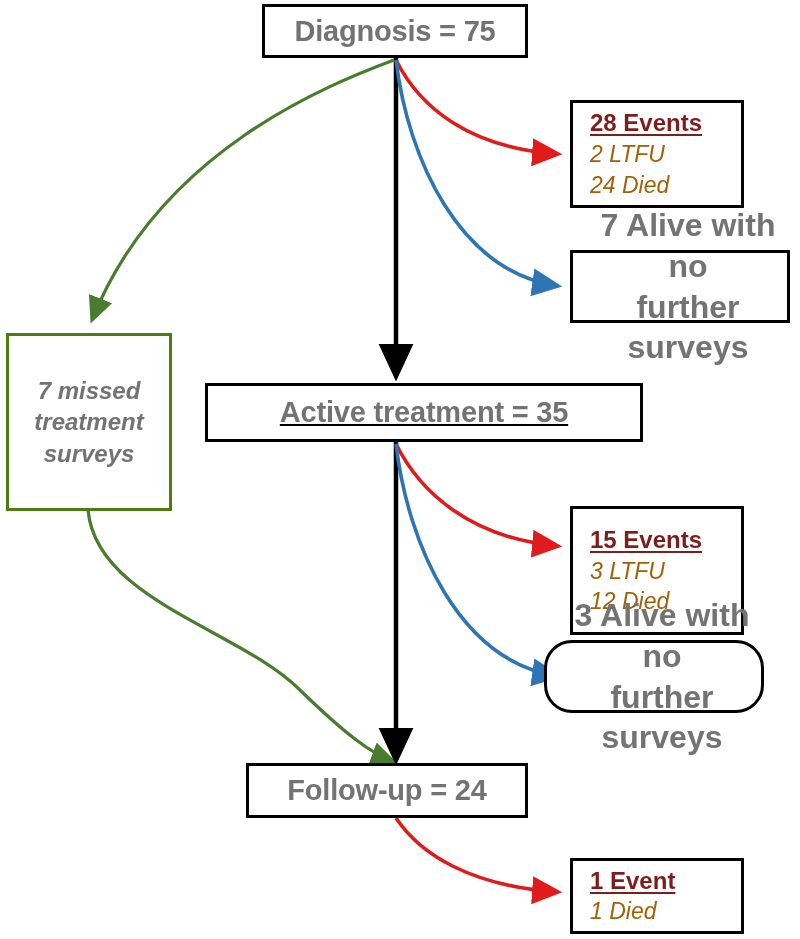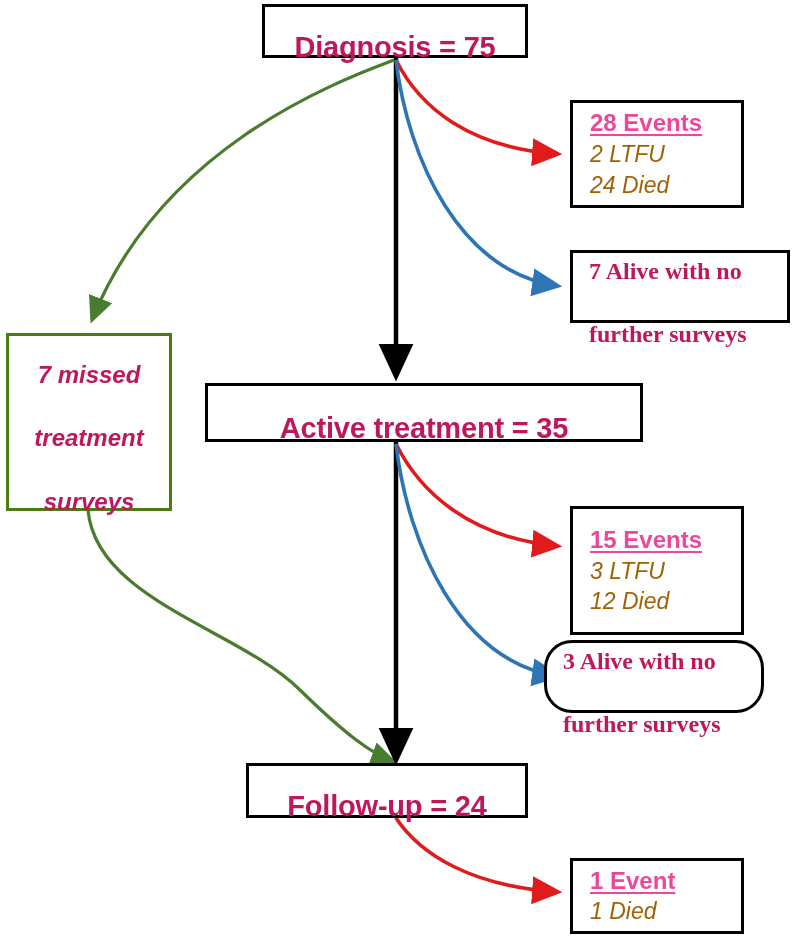--- a/index.html
+++ b/index.html
@@ -34,60 +34,58 @@
     border: 3px solid #000000;
     display: flex;
     flex-direction: column;
     justify-content: center;
   }
   .node.green {
     border: 3px solid #4d7c0f;
   }
   .node .title {
     font-weight: bold;
-    color: #be185d;
+    color: #737373;
     line-height: 1.05;
-    margin-top: 32px;
   }
   .stage {
     align-items: center;
   }
   .stage .title {
     font-size: 29px;
     text-align: center;
     letter-spacing: -0.2px;
   }
   .event-box {
     align-items: flex-start;
     padding: 7px 0 7px 17px;
   }
   .event-box .hdr {
     font-weight: bold;
     font-size: 24px;
     text-decoration: underline;
     text-underline-offset: 3px;
     line-height: 1.32;
-    color: #ec4899;
+    color: #7f1d1d;
   }
   .event-box .detail {
     font-style: italic;
     font-size: 23px;
     line-height: 1.34;
     color: #a16207;
     white-space: nowrap;
   }
   .alive-box {
     align-items: flex-start;
     padding: 4px 0 4px 16px;
   }
   .alive-box .title {
-    font-size: 24px;
+    font-size: 32px;
     text-align: center;
     line-height: 1.28;
-    font-family: Liberation Serif, serif;
   }
   .missed-box {
     align-items: center;
     justify-content: center;
     padding: 0 8px;
   }
   .missed-box .title {
     font-size: 24px;
     font-style: italic;
     font-weight: bold;

